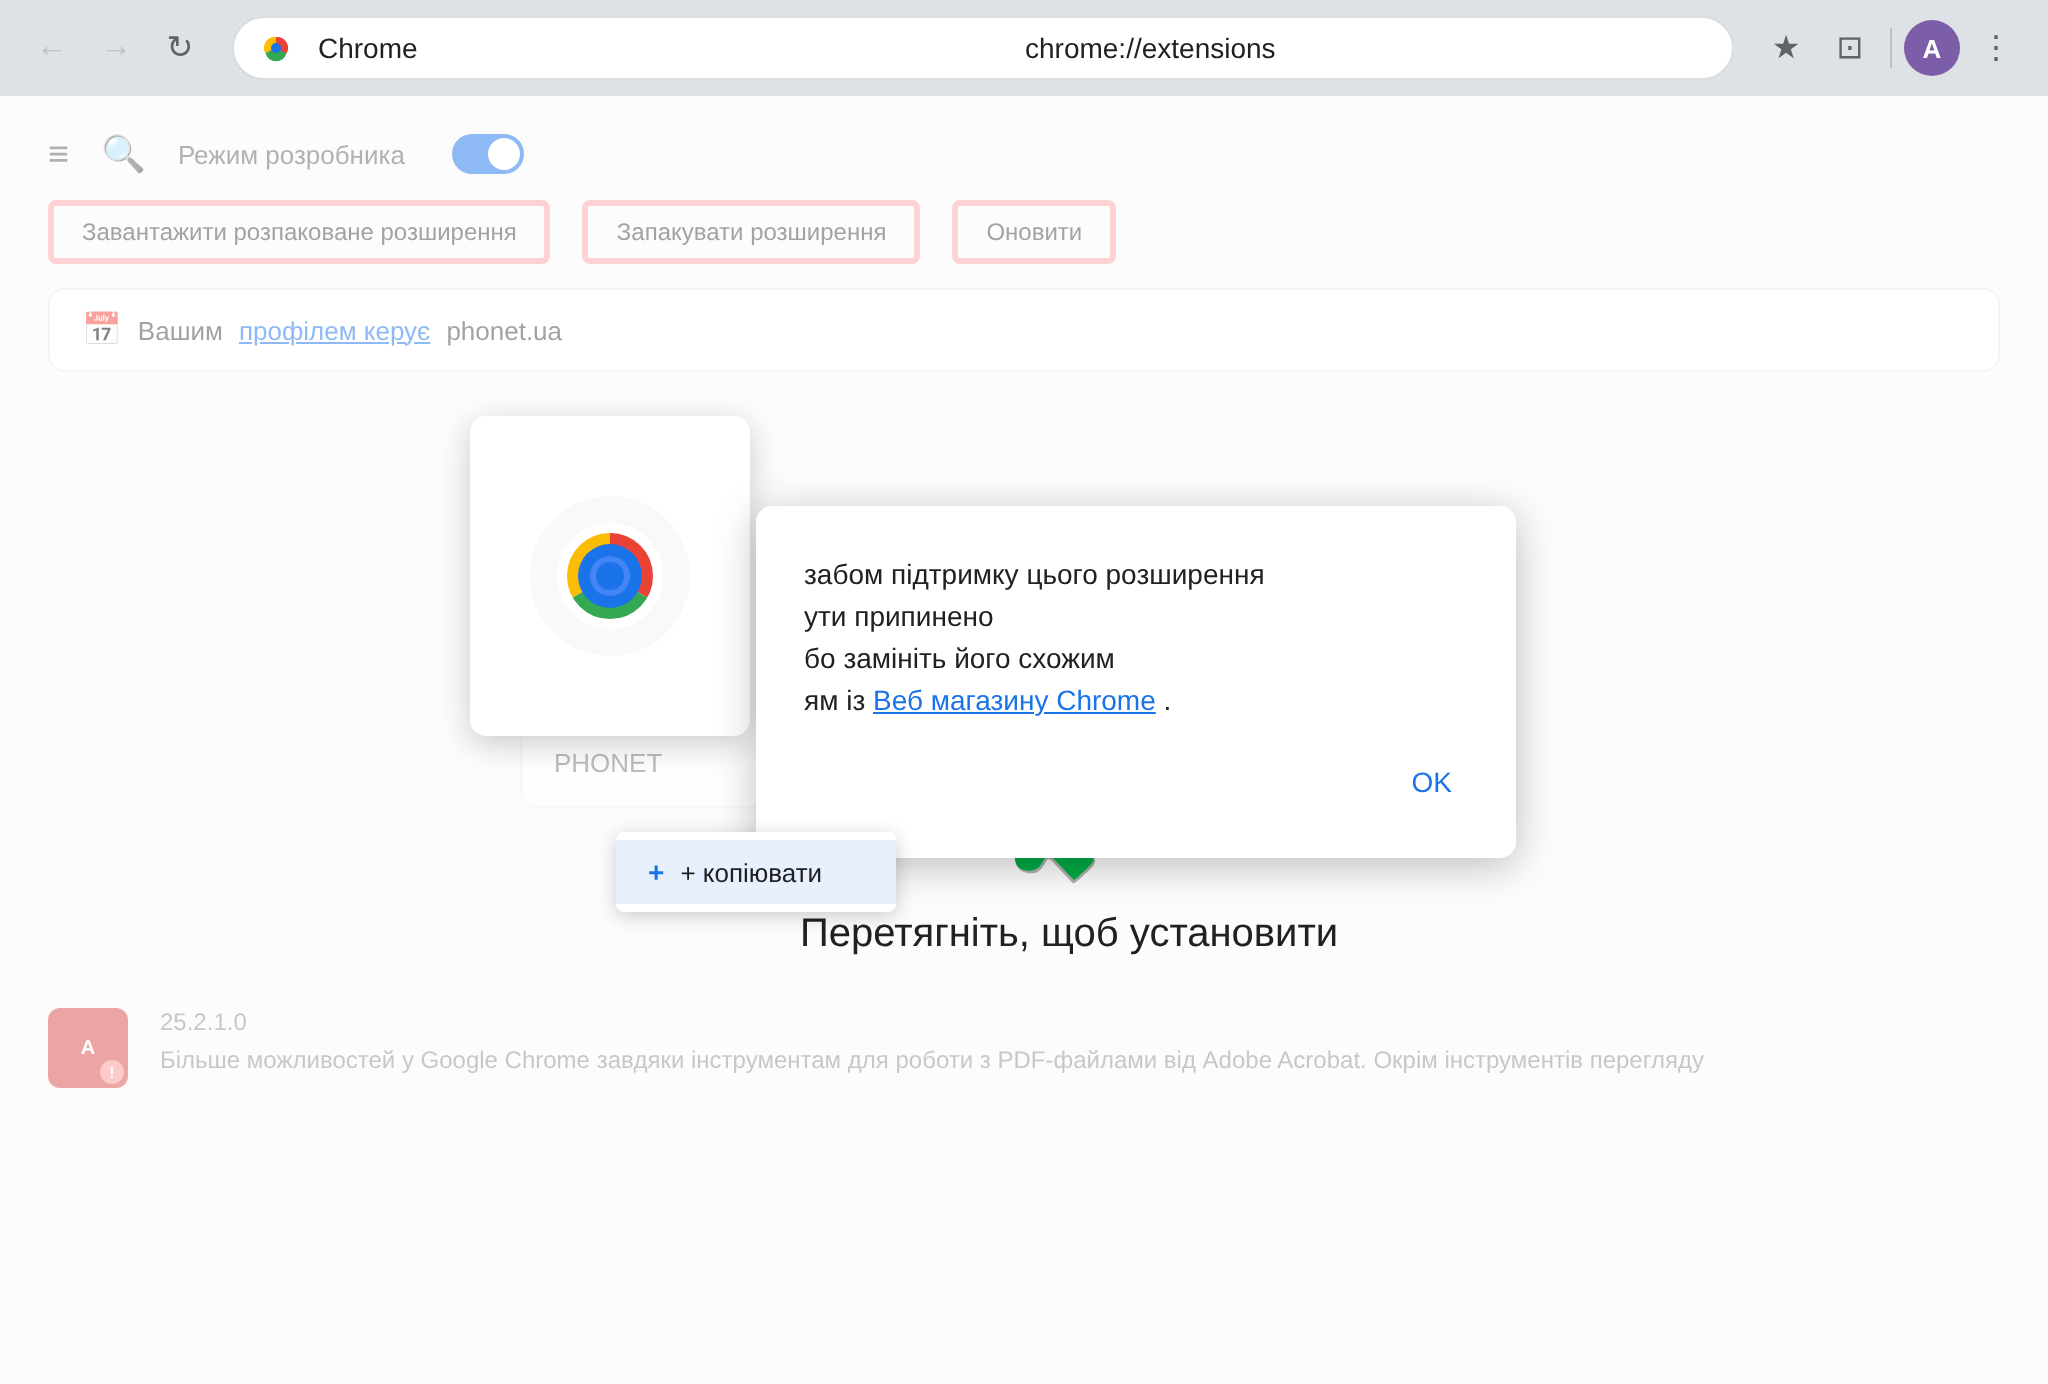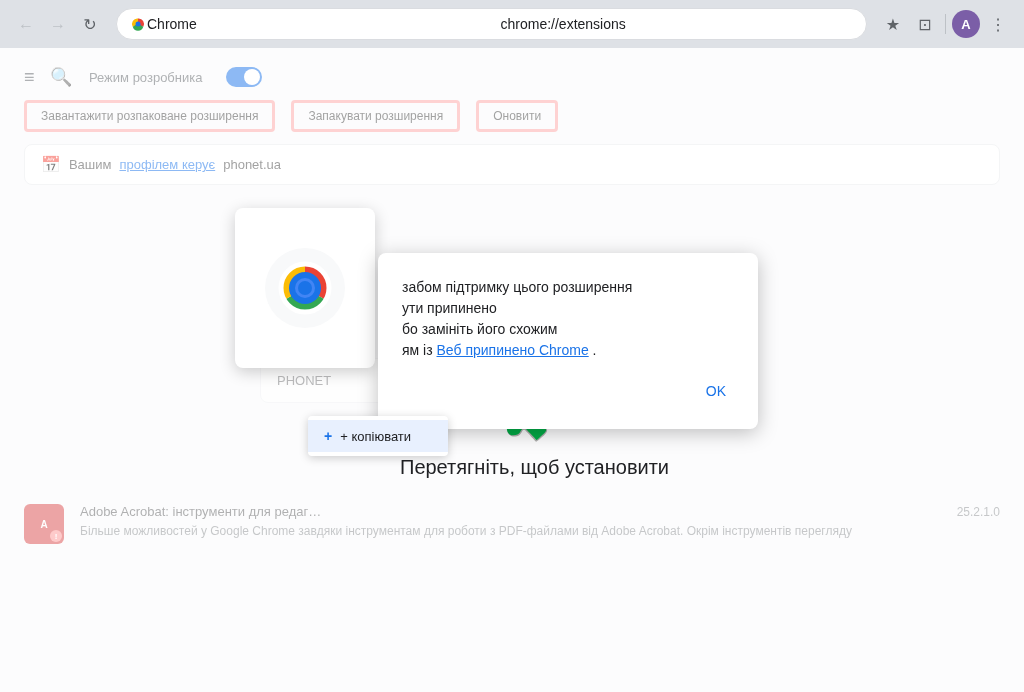--- a/index.html
+++ b/index.html
@@ -32,21 +32,21 @@
     .nav-btn.disabled { color: #bdc1c6; cursor: default; }
 
     .address-bar {
       flex: 1;
       height: 32px;
       background: #fff;
       border-radius: 16px;
       display: flex;
       align-items: center;
       padding: 0 12px;
-      gap: 0;
+      gap: 12px;
       border: 1px solid #dadce0;
     }
     .chrome-icon {
       width: 18px; height: 18px;
       position: relative;
       flex-shrink: 0;
     }
     .address-text {
       font-size: 14px;
       color: #202124;
@@ -430,21 +430,21 @@
       <span>+ копіювати</span>
     </div>
   </div>
 
   <div class="dialog-box">
     <div class="dialog-text">
       <span>забом підтримку цього розширення</span><br>
       <span>ути припинено</span><br>
       <span>бо замініть його схожим</span><br>
       <span>ям із</span>
-      <a class="dialog-link">Веб припинено Chrome</a>
+      <a class="dialog-link">Веб магазину Chrome</a>
       <span>.</span>
     </div>
     <div style="overflow: hidden;">
       <button class="dialog-ok">OK</button>
     </div>
   </div>
 
   <div class="phonet-card">
     <span class="phonet-name">PHONET</span>
     <div class="phonet-icons">
@@ -459,21 +459,20 @@
   </div>
 
   <div class="ext-list-section">
     <div class="ext-item">
       <div class="ext-icon-acrobat">
         <span style="font-size:10px; font-weight:bold; color:white;">A</span>
         <span style="position:absolute;bottom:2px;right:2px;width:12px;height:12px;background:#ff6b6b;border-radius:50%;display:flex;align-items:center;justify-content:center;font-size:8px;">!</span>
       </div>
       <div class="ext-info">
         <div class="ext-name-row">
-          <span class="ext-name">Adobe Acrobat: інструменти для редаг…</span>
           <span class="ext-version">25.2.1.0</span>
         </div>
         <div class="ext-desc">Більше можливостей у Google Chrome завдяки інструментам для роботи з PDF-файлами від Adobe Acrobat. Окрім інструментів перегляду</div>
       </div>
     </div>
   </div>
 
 </div>
 
 </body></html>

